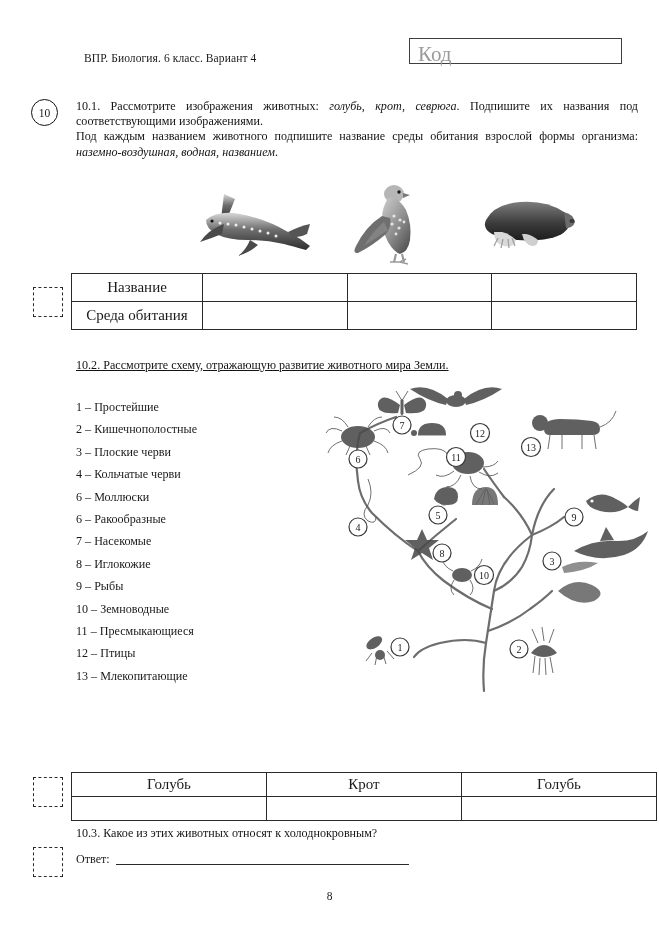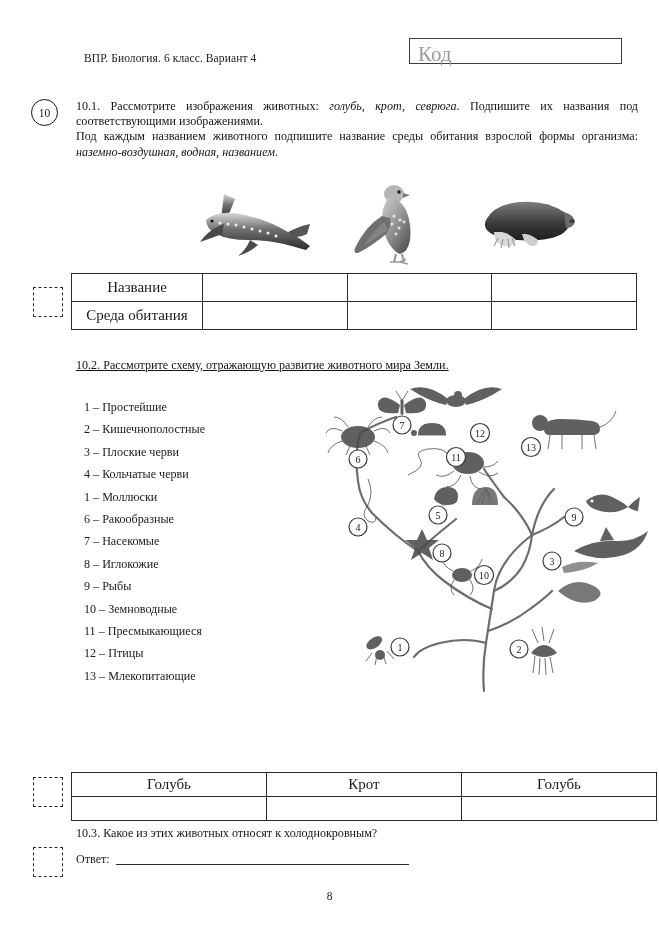--- a/index.html
+++ b/index.html
@@ -127,21 +127,20 @@
     position: absolute;
     left: 76px;
     top: 396px;
     width: 230px;
     font-size: 12.1px;
   }
   .legend-item {
     height: 22.4px;
     line-height: 22.4px;
     white-space: nowrap;
-    margin-left: 8px;
   }
 
   
   .answer-row {
     position: absolute;
     left: 76px;
     top: 852px;
     font-size: 12.1px;
     display: flex;
     align-items: flex-end;
@@ -307,21 +306,21 @@
     </tbody>
   </table>
 
   <div class="para" id="p102">10.2. Рассмотрите схему, отражающую развитие животного мира Земли.</div>
 
   <div class="legend">
     <div class="legend-item">1 – Простейшие</div>
     <div class="legend-item">2 – Кишечнополостные</div>
     <div class="legend-item">3 – Плоские черви</div>
     <div class="legend-item">4 – Кольчатые черви</div>
-    <div class="legend-item">1 – Моллюски</div>
+    <div class="legend-item">6 – Моллюски</div>
     <div class="legend-item">6 – Ракообразные</div>
     <div class="legend-item">7 – Насекомые</div>
     <div class="legend-item">8 – Иглокожие</div>
     <div class="legend-item">9 – Рыбы</div>
     <div class="legend-item">10 – Земноводные</div>
     <div class="legend-item">11 – Пресмыкающиеся</div>
     <div class="legend-item">12 – Птицы</div>
     <div class="legend-item">13 – Млекопитающие</div>
   </div>
 

